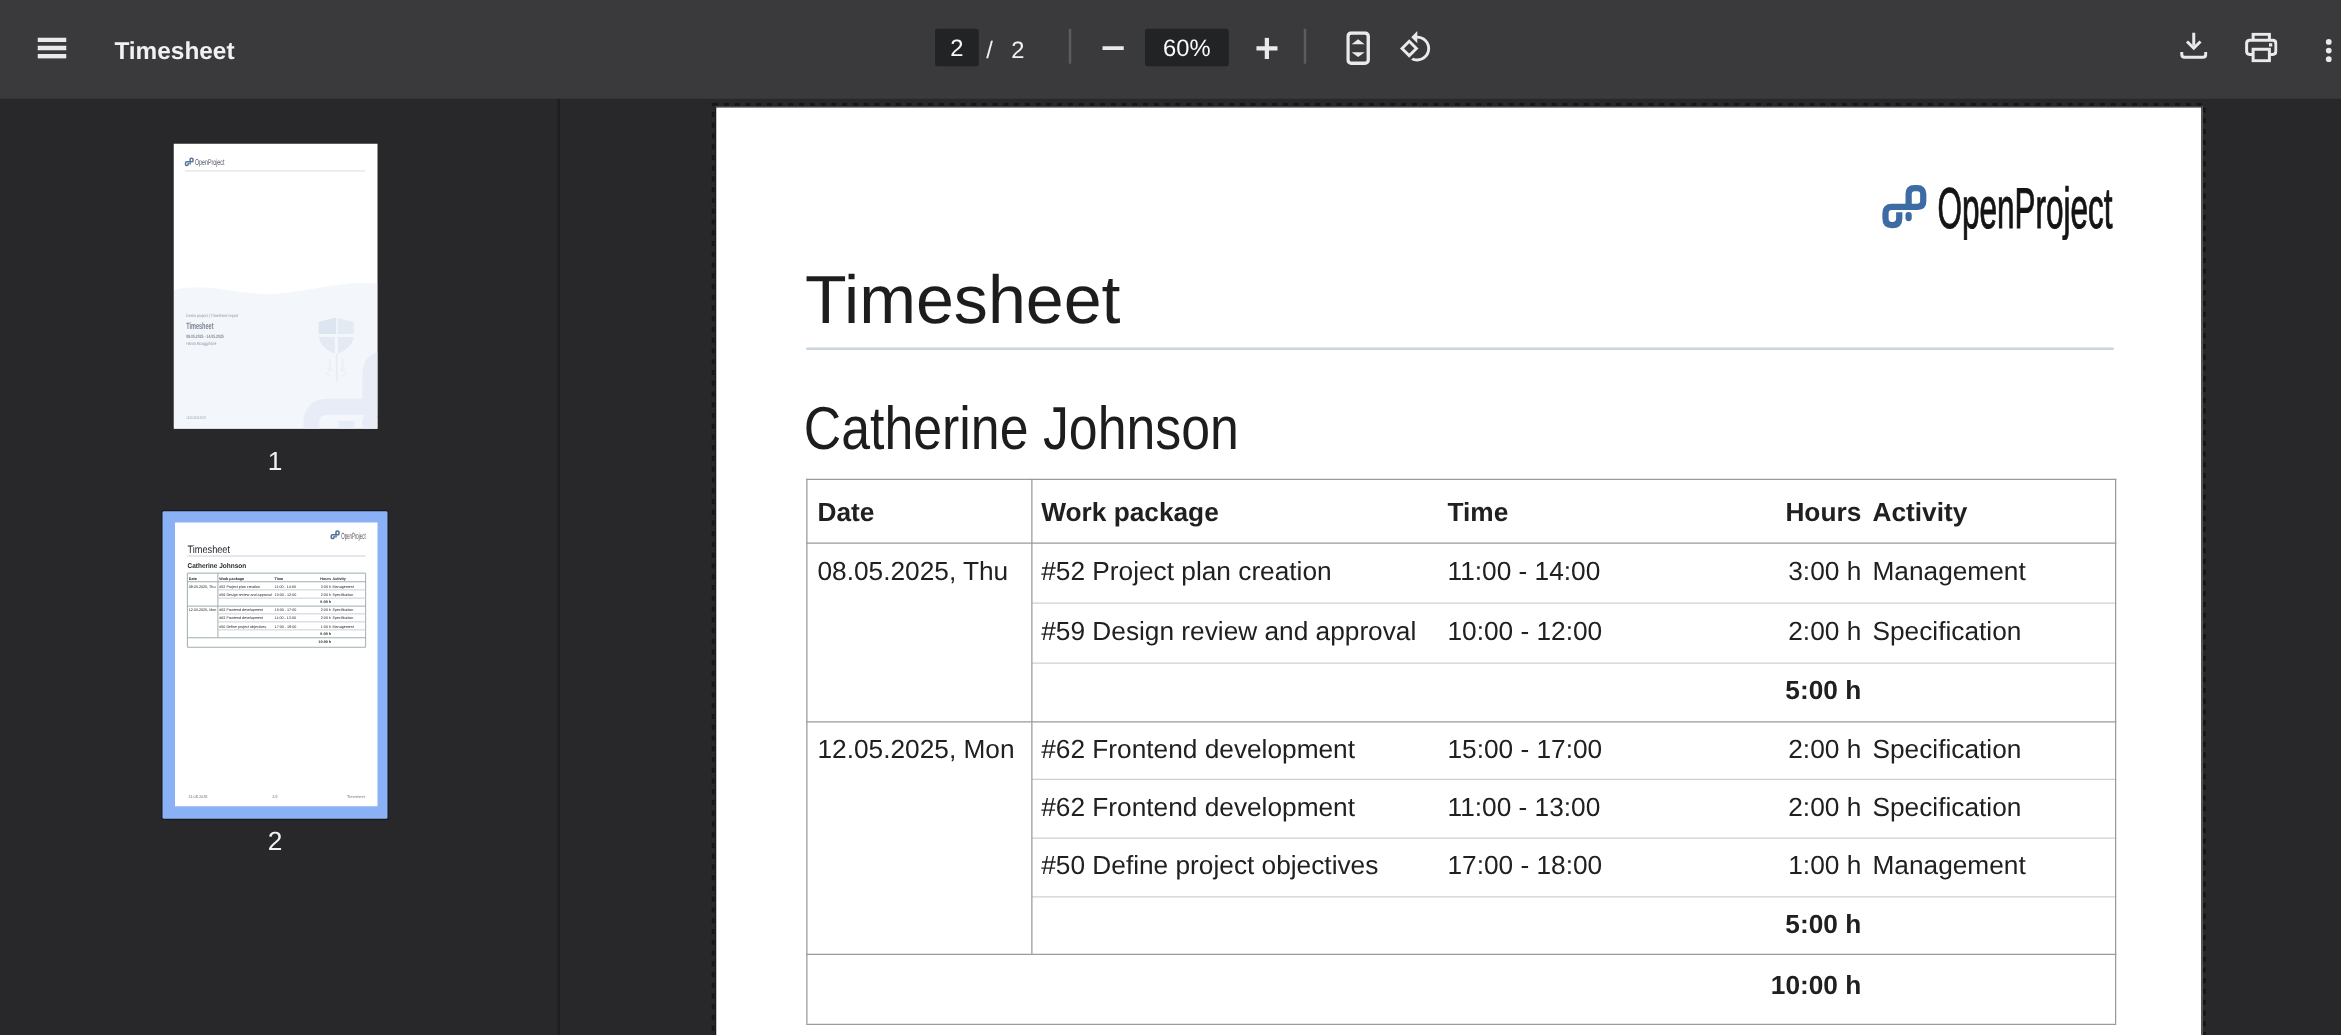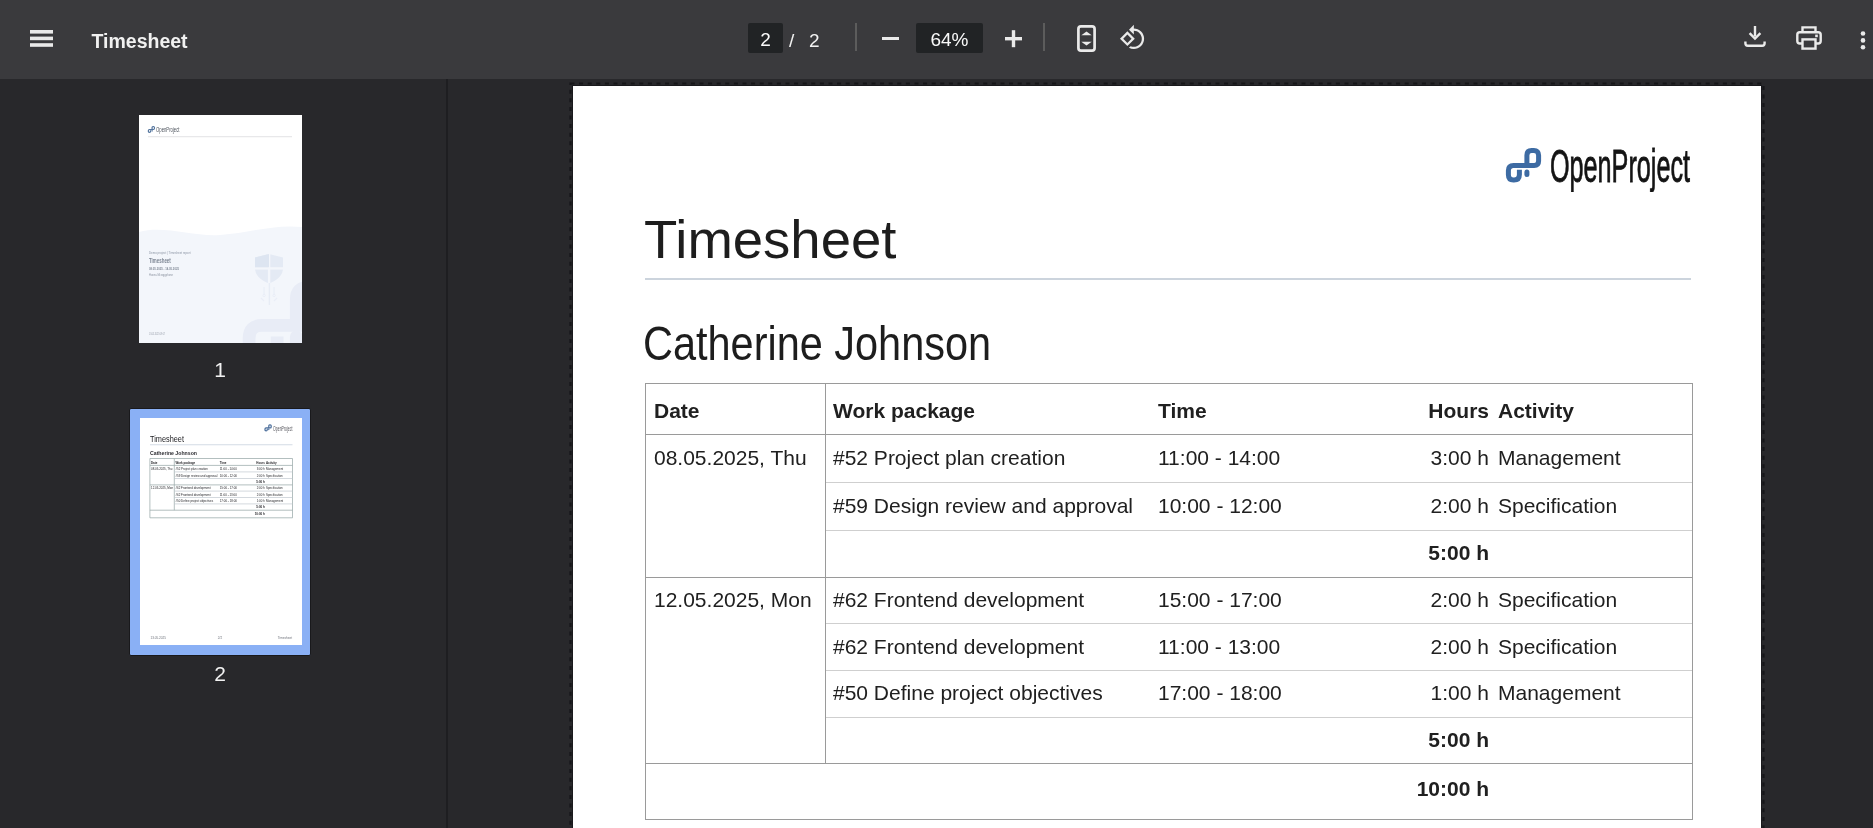--- a/index.html
+++ b/index.html
@@ -44,21 +44,21 @@
         <rect x="0" y="6.6" width="23" height="3.6"></rect>
         <rect x="0" y="13.2" width="23" height="3.6"></rect>
       </g>
     </svg>
     <div id="tb-title">Timesheet</div>
     <div class="dbox" style="left:748px;top:23px;width:35px;height:30px;line-height:34px;">2</div>
     <div class="tbtxt" style="left:789px;top:30px;">/</div>
     <div class="tbtxt" style="left:809px;top:30px;">2</div>
     <div class="sep" style="left:855px;top:23px;height:28px;"></div>
     <div class="abs" style="left:882px;top:36.5px;width:17px;height:3.5px;background:#eaeaea;"></div>
-    <div class="dbox" style="left:916px;top:23px;width:67px;height:30px;line-height:34px;">64%</div>
+    <div class="dbox" style="left:916px;top:23px;width:67px;height:30px;line-height:34px;">60%</div>
     <svg class="abs" style="left:1005px;top:29.5px" width="18" height="18" viewBox="0 0 18 18">
       <g fill="#eaeaea">
         <rect x="0" y="7" width="17" height="3.4"></rect>
         <rect x="6.8" y="0.2" width="3.4" height="17"></rect>
       </g>
     </svg>
     <div class="sep" style="left:1043px;top:23px;height:28px;"></div>
 
     <svg class="abs" style="left:1076.5px;top:24.7px" width="19" height="27" viewBox="0 0 19 27">
       <rect x="1.4" y="1.4" width="16.2" height="24.2" rx="2.6" fill="none" stroke="#eaeaea" stroke-width="2.7"></rect>

